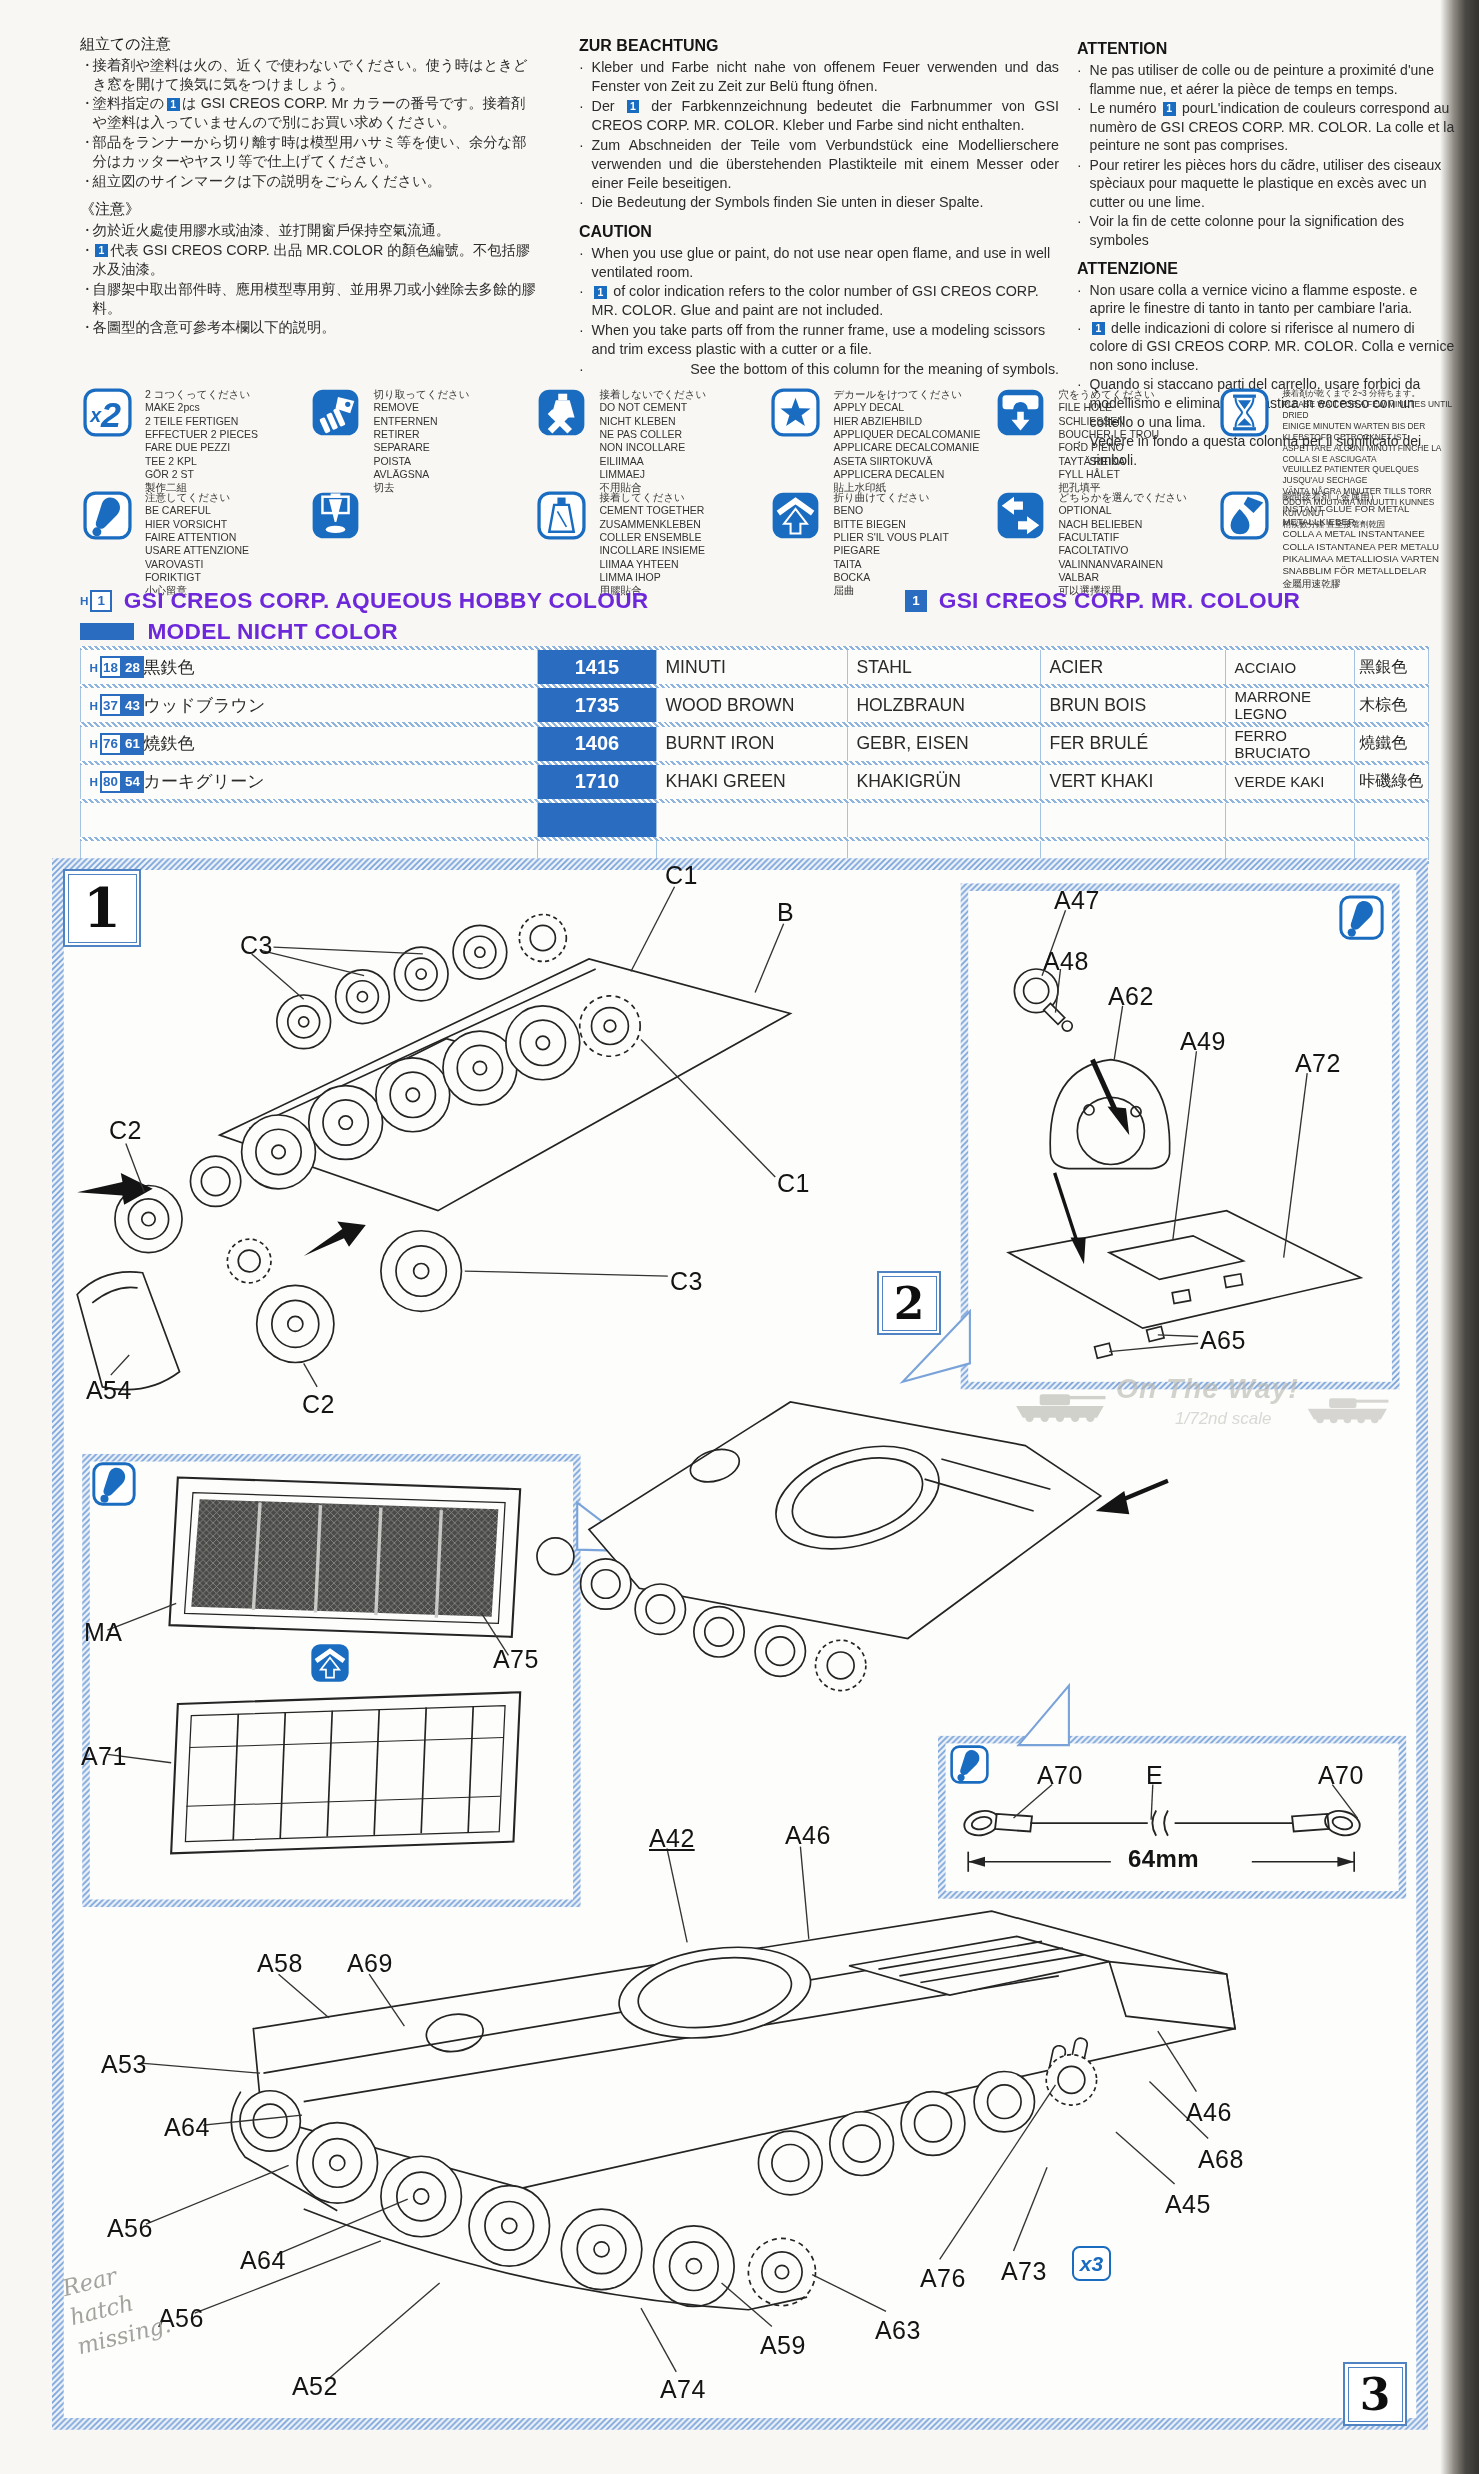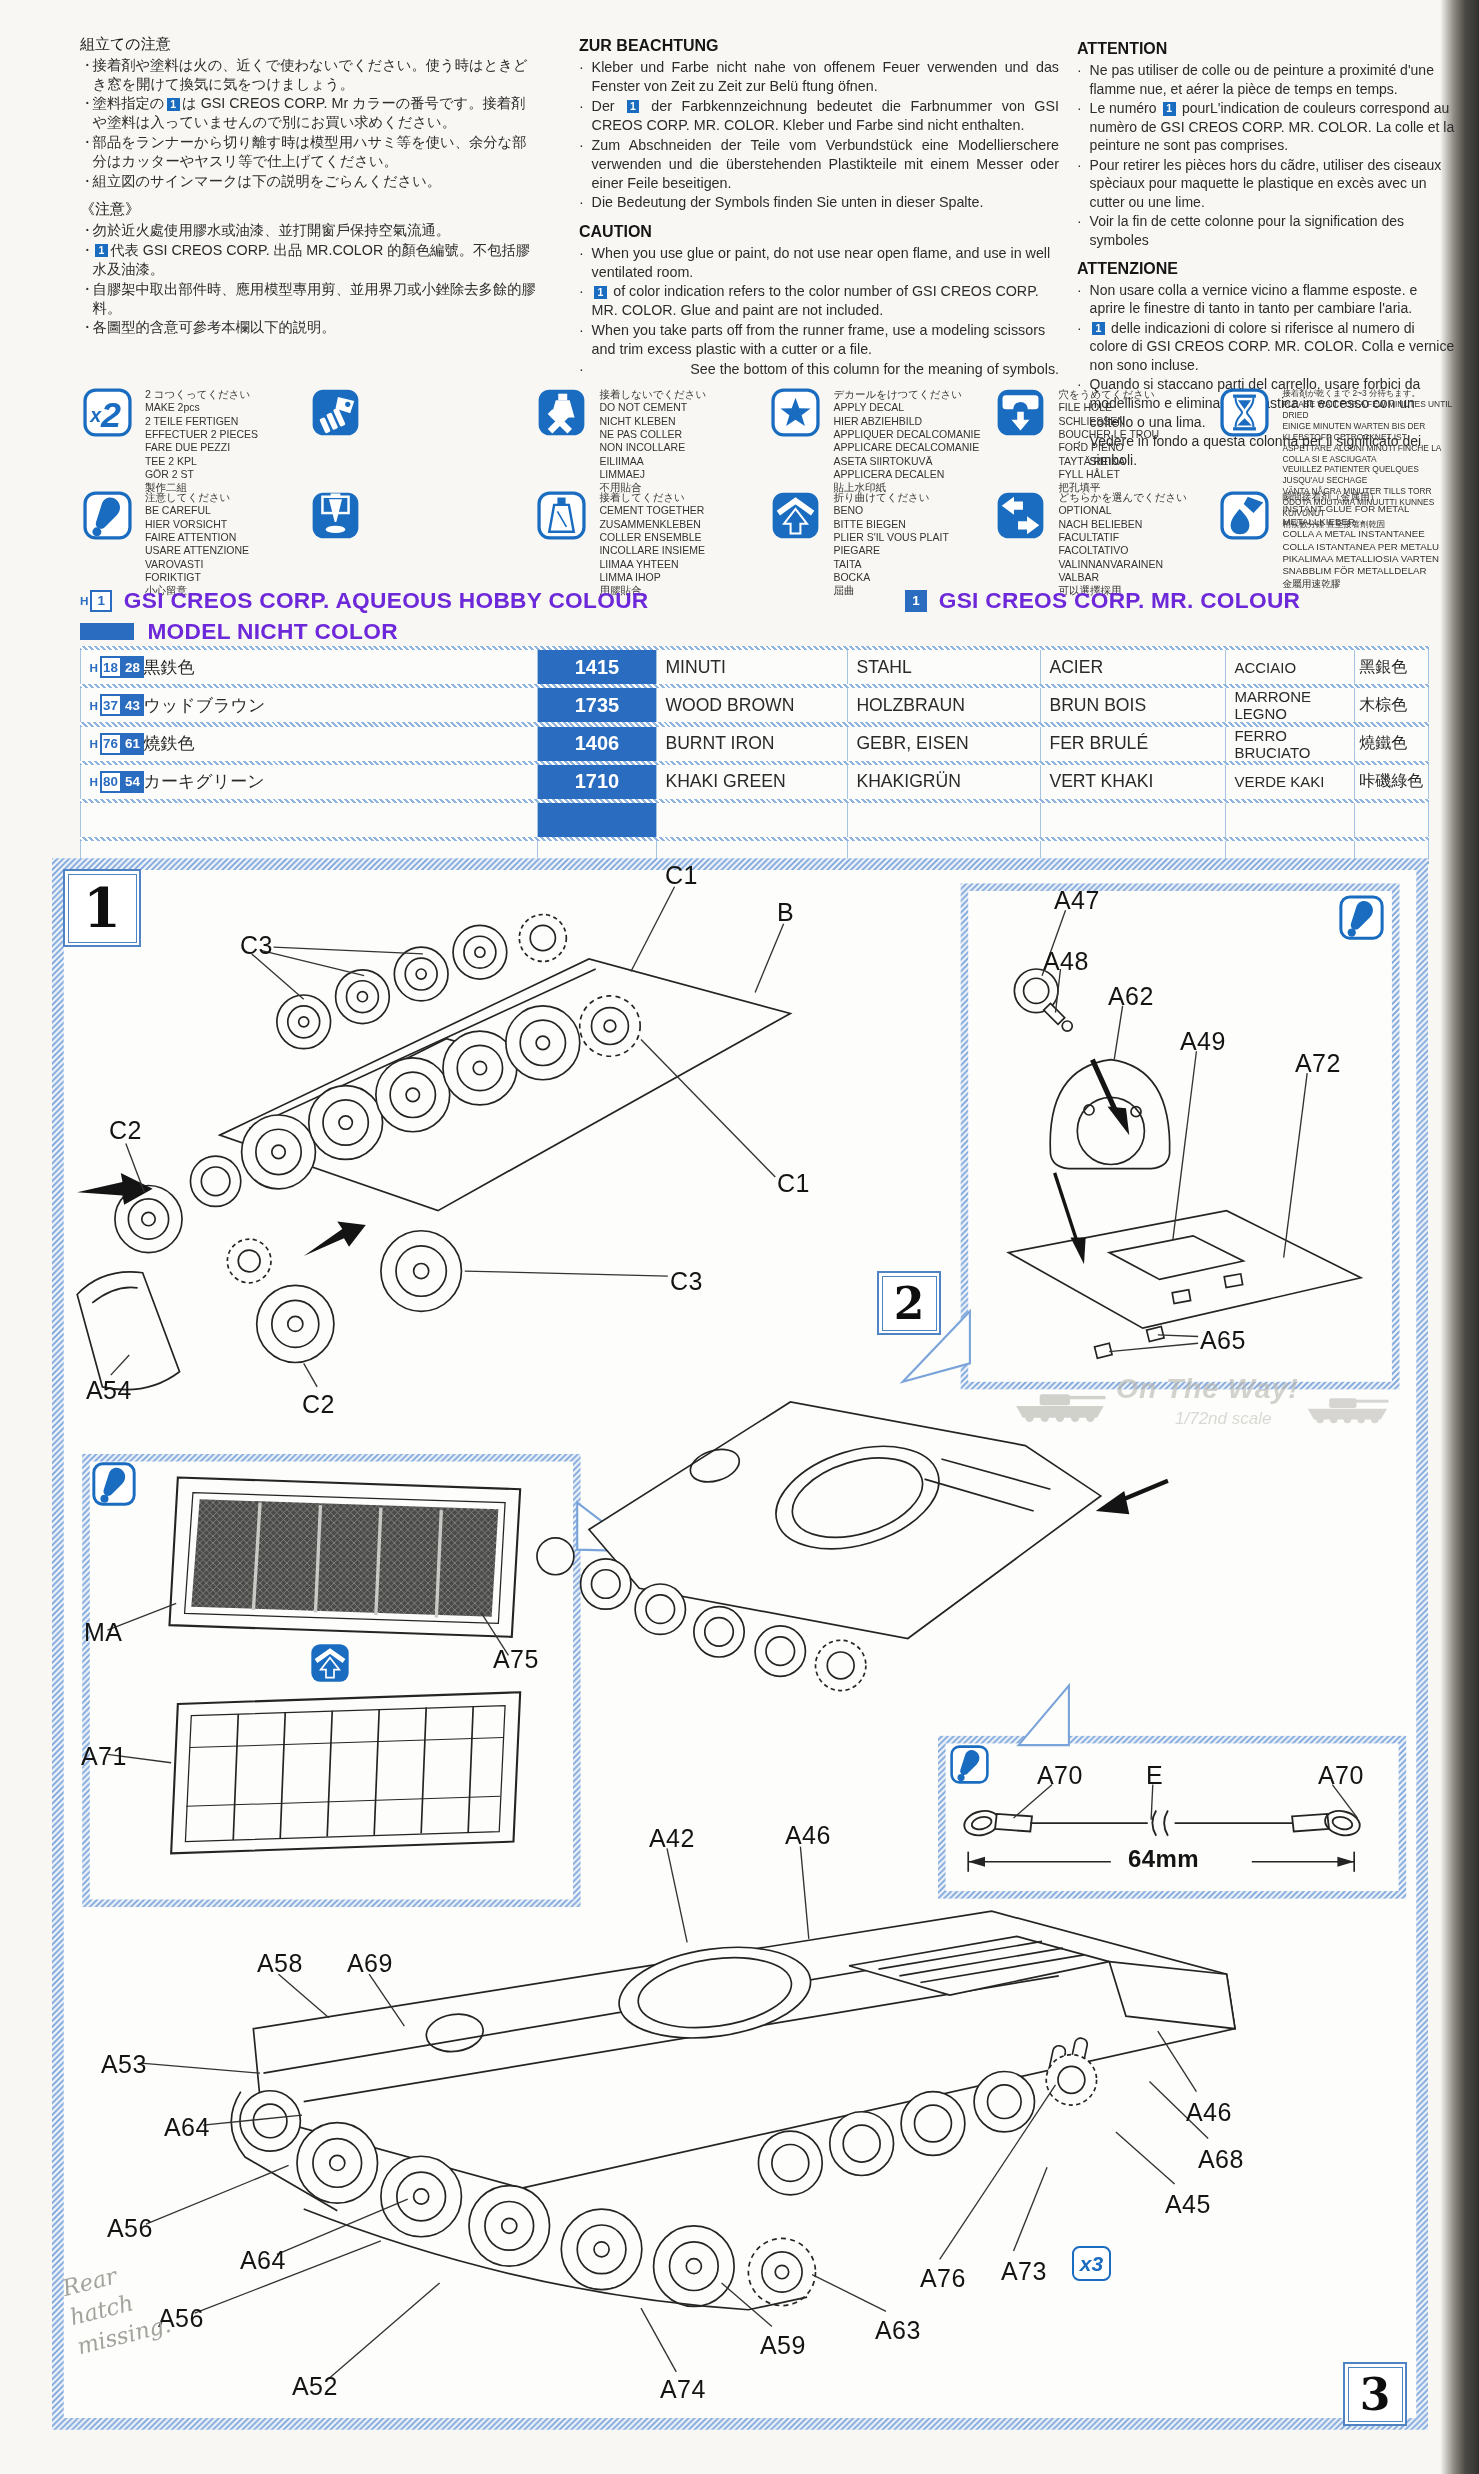--- a/index.html
+++ b/index.html
@@ -199,20 +199,28 @@
       <svg width="49" height="49" viewBox="0 0 60 60">
           <rect x="2" y="2" width="56" height="56" rx="13" fill="#1a6cc0"></rect>
           <g fill="#fff" transform="rotate(-24 30 34)">
             <rect x="10" y="30" width="7" height="19" rx="2"></rect>
             <rect x="20" y="28" width="7" height="21" rx="2"></rect>
             <rect x="30" y="26" width="7" height="23" rx="2"></rect>
           </g>
           <polygon points="33,11 53,16 48,31 30,25" fill="#fff"></polygon>
           <circle cx="45" cy="20" r="3.2" fill="#1a6cc0"></circle>
         </svg>
+      <div class="cap">切り取ってください
+REMOVE
+ENTFERNEN
+RETIRER
+SEPARARE
+POISTA
+AVLÄGSNA
+切去</div>
     </div>
     <div class="sym p2">
       <svg width="49" height="49" viewBox="0 0 60 60">
           <rect x="2" y="2" width="56" height="56" rx="13" fill="#1a6cc0"></rect>
           <rect x="26" y="7" width="11" height="8" fill="#fff"></rect>
           <polygon points="23,15 40,15 46,36 17,36" fill="#fff"></polygon>
           <g transform="rotate(45 28 41)" fill="#fff">
             <rect x="11" y="37" width="34" height="8"></rect>
             <rect x="24" y="24" width="8" height="34"></rect>
           </g>
@@ -820,21 +828,21 @@
       <div class="plabel" style="left: 1180px; top: 1027px;">A49</div>
       <div class="plabel" style="left: 1295px; top: 1049px;">A72</div>
       <div class="plabel" style="left: 1200px; top: 1326px;">A65</div>
       <div class="plabel" style="left: 84px; top: 1618px;">MA</div>
       <div class="plabel" style="left: 493px; top: 1645px;">A75</div>
       <div class="plabel" style="left: 81px; top: 1742px;">A71</div>
       <div class="plabel" style="left: 1037px; top: 1761px;">A70</div>
       <div class="plabel" style="left: 1146px; top: 1761px;">E</div>
       <div class="plabel" style="left: 1318px; top: 1761px;">A70</div>
       <div class="plabel dim" style="left: 1128px; top: 1845px;">64mm</div>
-      <div class="plabel" style="left: 649px; top: 1824px;">A42</div>
+      <div class="plabel" style="left: 649px; top: 1824px; text-decoration: underline;">A42</div>
       <div class="plabel" style="left: 785px; top: 1821px;">A46</div>
       <div class="plabel" style="left: 257px; top: 1949px;">A58</div>
       <div class="plabel" style="left: 347px; top: 1949px;">A69</div>
       <div class="plabel" style="left: 101px; top: 2050px;">A53</div>
       <div class="plabel" style="left: 164px; top: 2113px;">A64</div>
       <div class="plabel" style="left: 107px; top: 2214px;">A56</div>
       <div class="plabel" style="left: 240px; top: 2246px;">A64</div>
       <div class="plabel" style="left: 158px; top: 2304px;">A56</div>
       <div class="plabel" style="left: 292px; top: 2372px;">A52</div>
       <div class="plabel" style="left: 660px; top: 2375px;">A74</div>

